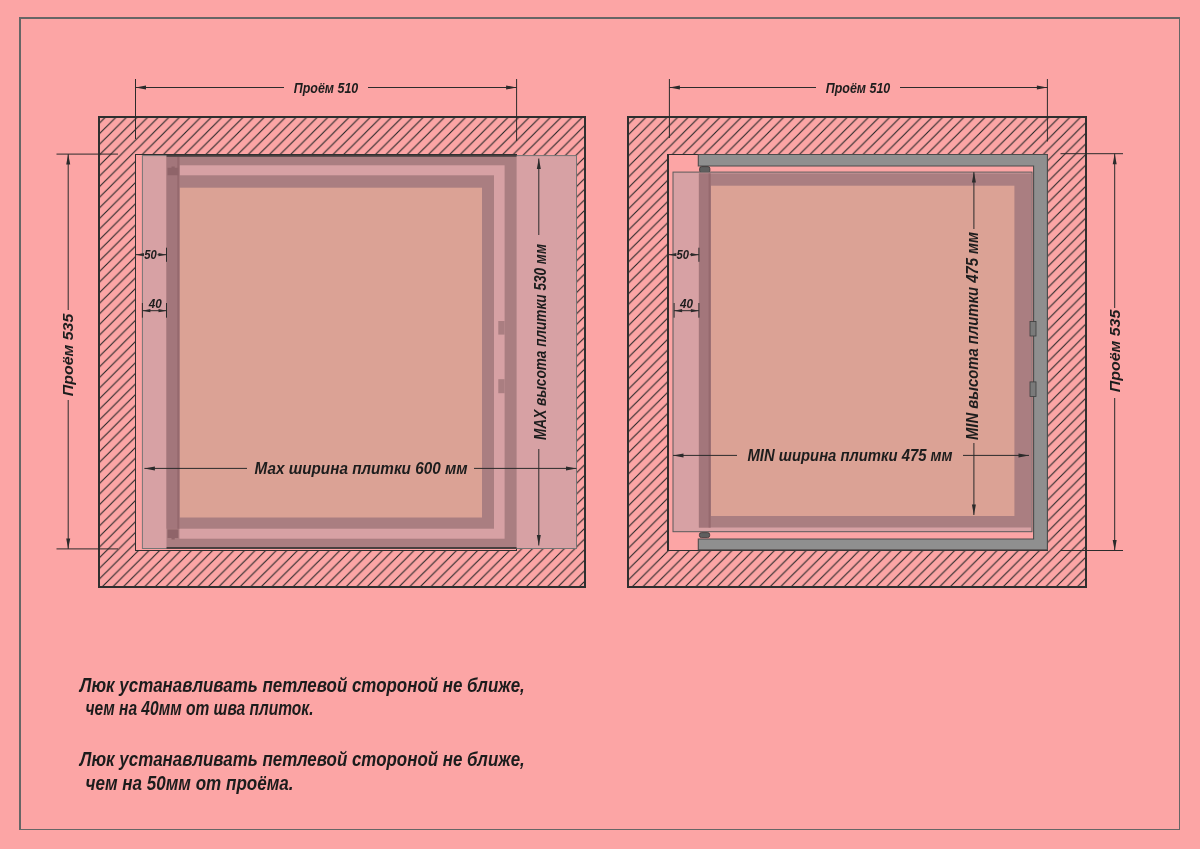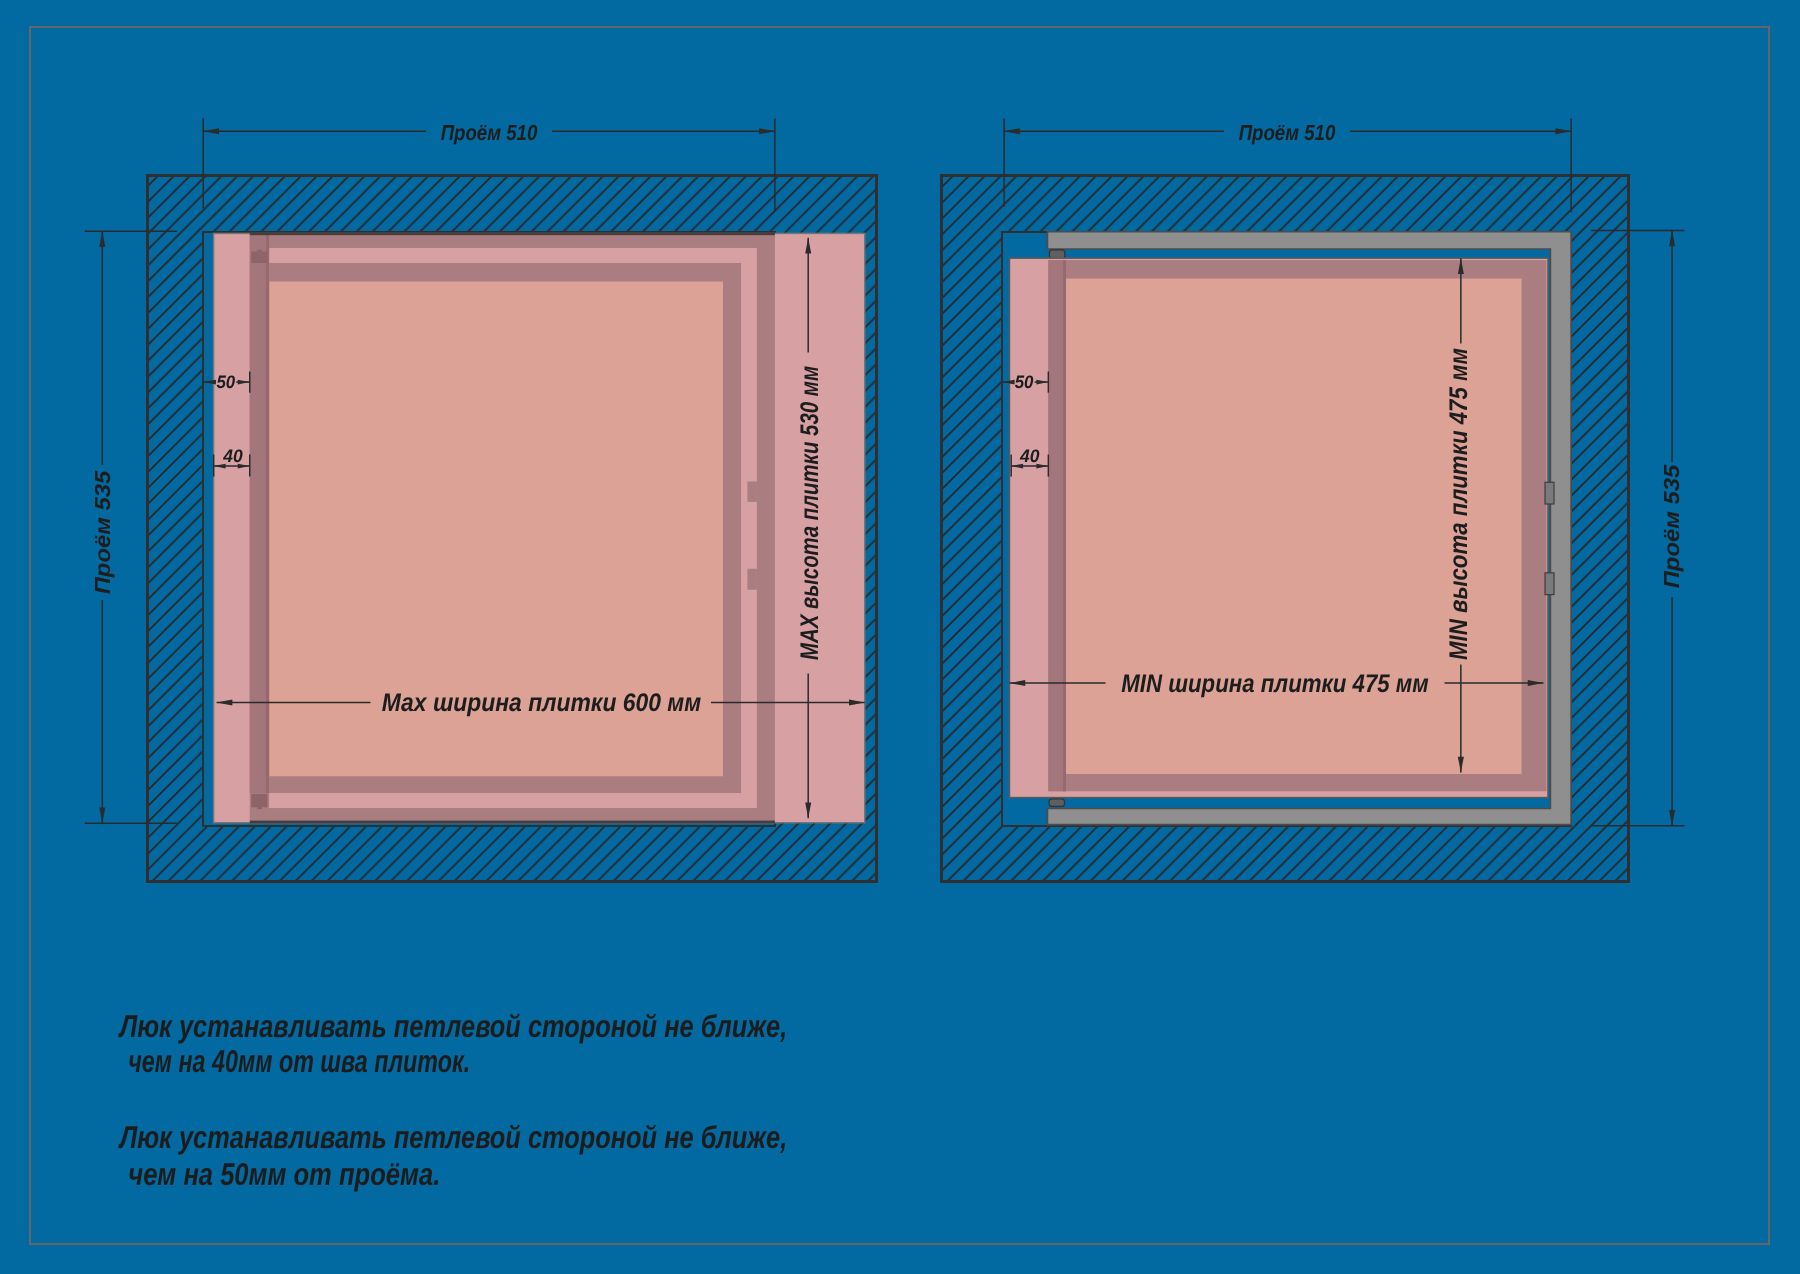--- a/index.html
+++ b/index.html
@@ -1,16 +1,16 @@
 <!DOCTYPE html>
 <html><head>
 <meta charset="utf-8">
 <style>
   html,body{margin:0;padding:0;background:#ffffff;}
-  #page{position:relative;width:1200px;height:849px;background:#0369a1;overflow:hidden;}
+  #page{position:relative;width:1200px;height:849px;background:#fca5a5;overflow:hidden;}
   svg{position:absolute;left:0;top:0;}
   text{font-family:"Liberation Sans",sans-serif;}
 </style>
 </head>
 <body>
 <div id="page">
 <svg width="1200" height="849" viewBox="0 0 1200 849">
 <defs>
   <pattern id="hatch" patternUnits="userSpaceOnUse" width="10.6" height="10.6">
     <path d="M -2.65,2.65 L 2.65,-2.65 M 0,10.6 L 10.6,0 M 7.95,13.25 L 13.25,7.95" stroke="#262626" stroke-width="1.12"></path>

